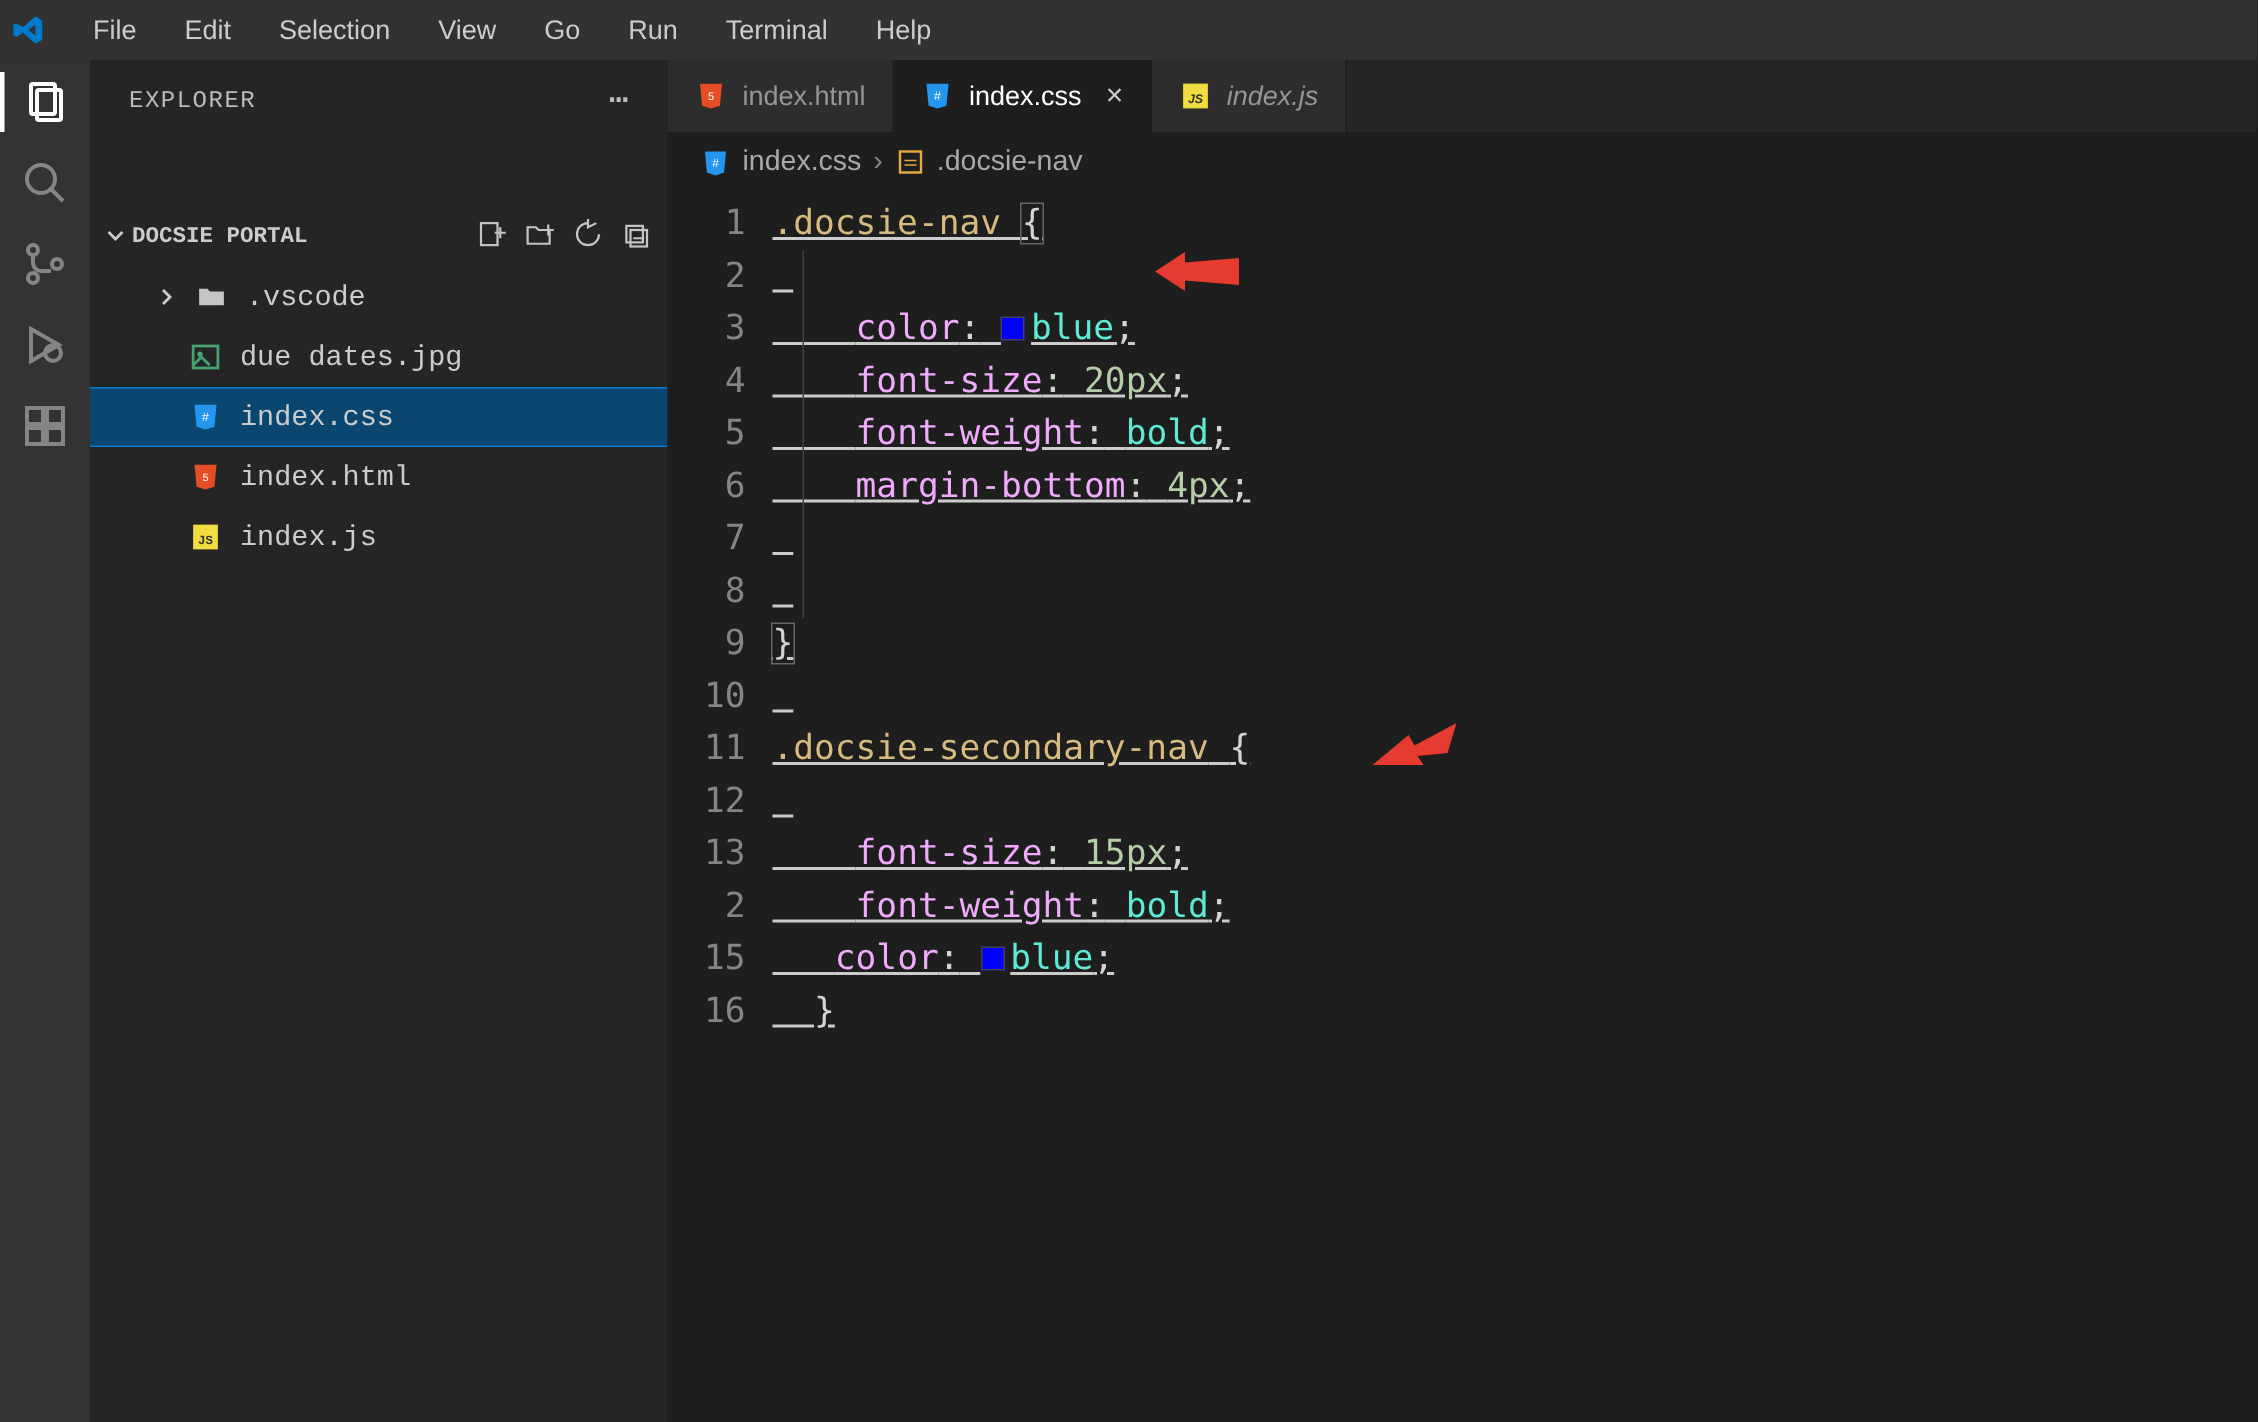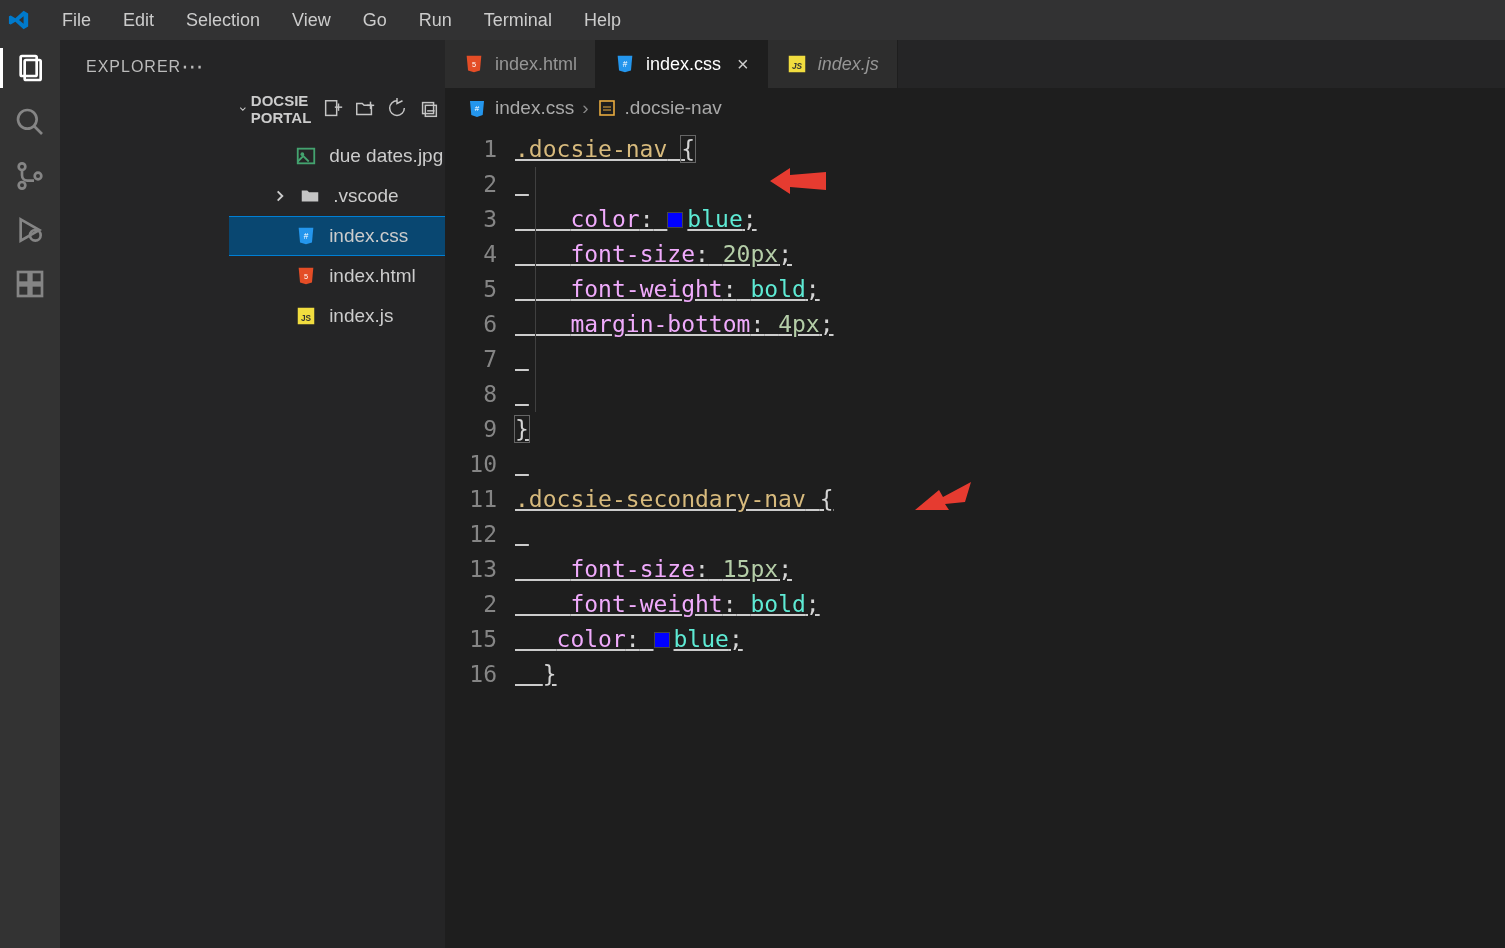--- a/index.html
+++ b/index.html
@@ -60,21 +60,22 @@
     content: "";
     position: absolute;
     left: -14px; top: -4px;
     width: 3px; height: 40px;
     background: #ffffff;
   }
   .sidebar {
     width: 385px;
     background: #252526;
     display: flex;
-    flex-direction: row;
+    flex-direction: column;
+    font-family: Liberation Mono, monospace;
   }
   .sidebar-header {
     height: 54px;
     display: flex;
     align-items: center;
     justify-content: space-between;
     padding: 0 26px;
   }
   .sidebar-title {
     font-size: 16px;
@@ -308,37 +309,37 @@
             </svg>
           <svg class="folder-action-icon" viewBox="0 0 24 24">
               <rect x="5" y="5" width="12" height="12"></rect>
               <rect x="8" y="8" width="12" height="12"></rect>
               <line x1="10" y1="14" x2="18" y2="14"></line>
             </svg>
         </div>
       </div>
       <div class="tree">
           <div class="tree-item">
+            <span class="tree-indent" style="width:10px"></span>
+            <svg class="chevron" viewBox="0 0 12 12">
+              <path d="M4 2 L8 6 L4 10" fill="none" stroke="#cccccc" stroke-width="1.6"></path>
+            </svg>
+            <svg class="file-icon" viewBox="0 0 24 24">
+              <path fill="#c5c5c5" d="M3 6 h6 l2 2 h10 v10 H3 Z"></path>
+            </svg>
+            <span>.vscode</span>
+          </div>
+          <div class="tree-item">
             <span class="tree-indent"></span>
             <svg class="file-icon" viewBox="0 0 24 24">
               <rect x="3" y="4" width="18" height="16" fill="none" stroke="#44a36f" stroke-width="2"></rect>
               <circle cx="8" cy="10" r="2" fill="#44a36f"></circle>
               <path d="M3 18 l6-6 6 6" fill="none" stroke="#44a36f" stroke-width="2"></path>
             </svg>
             <span>due dates.jpg</span>
-          </div>
-          <div class="tree-item">
-            <span class="tree-indent" style="width:10px"></span>
-            <svg class="chevron" viewBox="0 0 12 12">
-              <path d="M4 2 L8 6 L4 10" fill="none" stroke="#cccccc" stroke-width="1.6"></path>
-            </svg>
-            <svg class="file-icon" viewBox="0 0 24 24">
-              <path fill="#c5c5c5" d="M3 6 h6 l2 2 h10 v10 H3 Z"></path>
-            </svg>
-            <span>.vscode</span>
           </div>
           <div class="tree-item selected">
             <span class="tree-indent"></span>
             <svg class="file-icon" viewBox="0 0 24 24">
               <path fill="#2496ed" d="M4 3 h16 l-1.5 16 L12 21 L5.5 19 Z"></path>
               <text x="12" y="15" font-size="9" fill="#fff" text-anchor="middle">#</text>
             </svg>
             <span>index.css</span>
           </div>
           <div class="tree-item">

